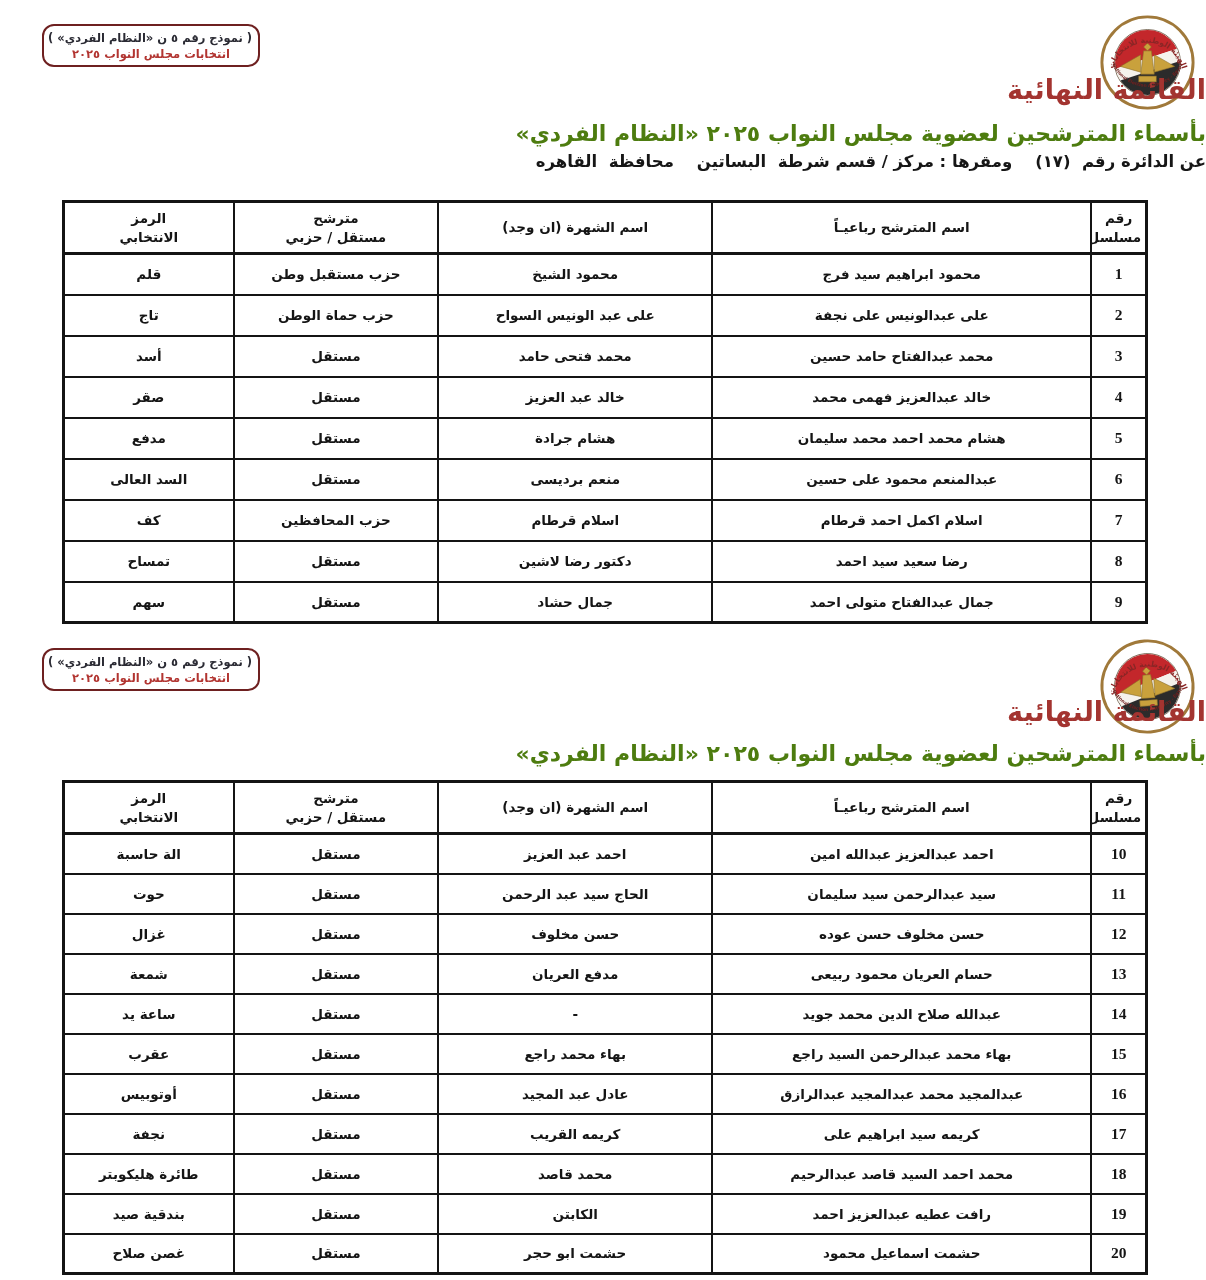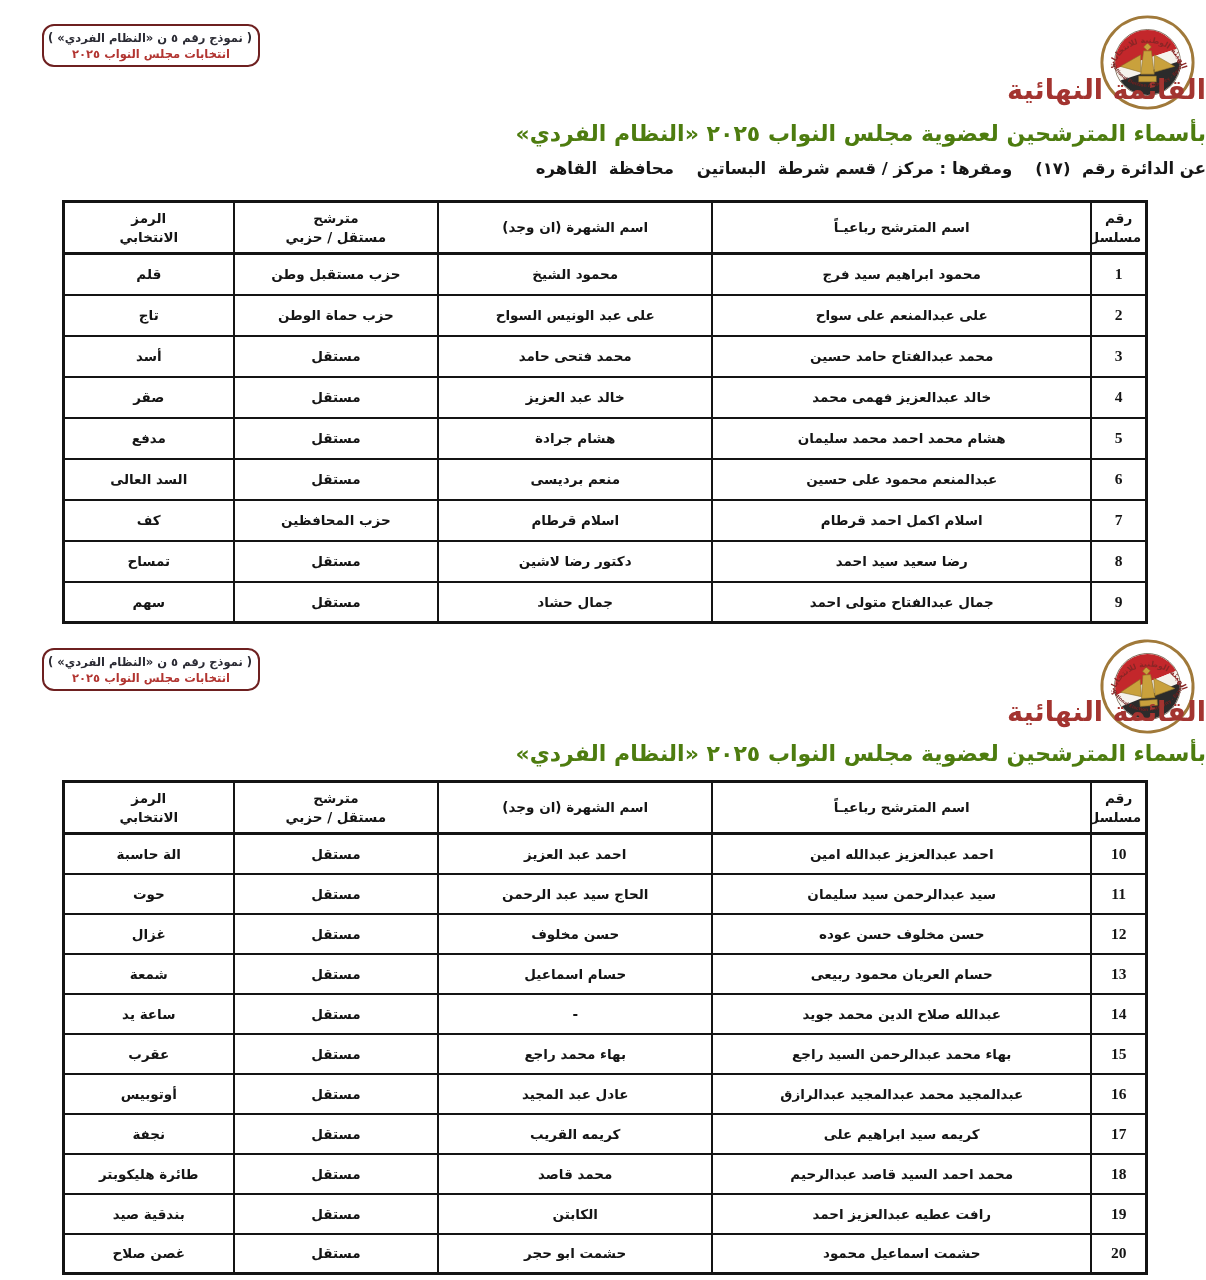--- a/index.html
+++ b/index.html
@@ -104,21 +104,21 @@
       </text>
       <path id="arcB-p1" d="M 11 44 A 40 40 0 0 0 89 44" fill="none"></path>
       <text font-size="4.6" font-weight="bold" fill="#70201f" font-family="DejaVu Sans, sans-serif">
         <textPath href="#arcB-p1" startOffset="50%" text-anchor="middle">National Election Authority - Egypt</textPath>
       </text>
     </svg>
   </div>
 
   <h1 class="abs heading h-red" style="top:74px;">القائمة النهائية</h1>
   <h2 class="abs heading h-sub" style="top:121px;">بأسماء المترشحين لعضوية مجلس النواب ٢٠٢٥ «النظام الفردي»</h2>
-  <h3 class="abs heading h-dist" style="top:159px;">عن الدائرة رقم  (١٧)    ومقرها : مركز / قسم شرطة  البساتين    محافظة  القاهره</h3>
+  <h3 class="abs heading h-dist" style="top:152px;">عن الدائرة رقم  (١٧)    ومقرها : مركز / قسم شرطة  البساتين    محافظة  القاهره</h3>
 
   <table id="table1" class="abs ctable" style="top:200px; right:58px;">
     <colgroup>
       <col class="c-serial">
         <col class="c-name">
         <col class="c-shohra">
         <col class="c-type">
         <col class="c-symbol">
     </colgroup>
     <thead>
@@ -144,21 +144,21 @@
         <tr>
           <td class="serial">1</td>
           <td>محمود ابراهيم سيد فرج</td>
           <td>محمود الشيخ</td>
           <td>حزب مستقبل وطن</td>
           <td>قلم</td>
         </tr>
 
         <tr>
           <td class="serial">2</td>
-          <td>على عبدالمنعم على سواح</td>
+          <td>على عبدالونيس على نجفة</td>
           <td>على عبد الونيس السواح</td>
           <td>حزب حماة الوطن</td>
           <td>تاج</td>
         </tr>
 
         <tr>
           <td class="serial">3</td>
           <td>محمد عبدالفتاح حامد حسين</td>
           <td>محمد فتحى حامد</td>
           <td>مستقل</td>
@@ -306,21 +306,21 @@
           <td class="serial">12</td>
           <td>حسن مخلوف حسن عوده</td>
           <td>حسن مخلوف</td>
           <td>مستقل</td>
           <td>غزال</td>
         </tr>
 
         <tr>
           <td class="serial">13</td>
           <td>حسام العريان محمود ربيعى</td>
-          <td>حسام اسماعيل</td>
+          <td>مدفع العريان</td>
           <td>مستقل</td>
           <td>شمعة</td>
         </tr>
 
         <tr>
           <td class="serial">14</td>
           <td>عبدالله صلاح الدين محمد جويد</td>
           <td>-</td>
           <td>مستقل</td>
           <td>ساعة يد</td>

